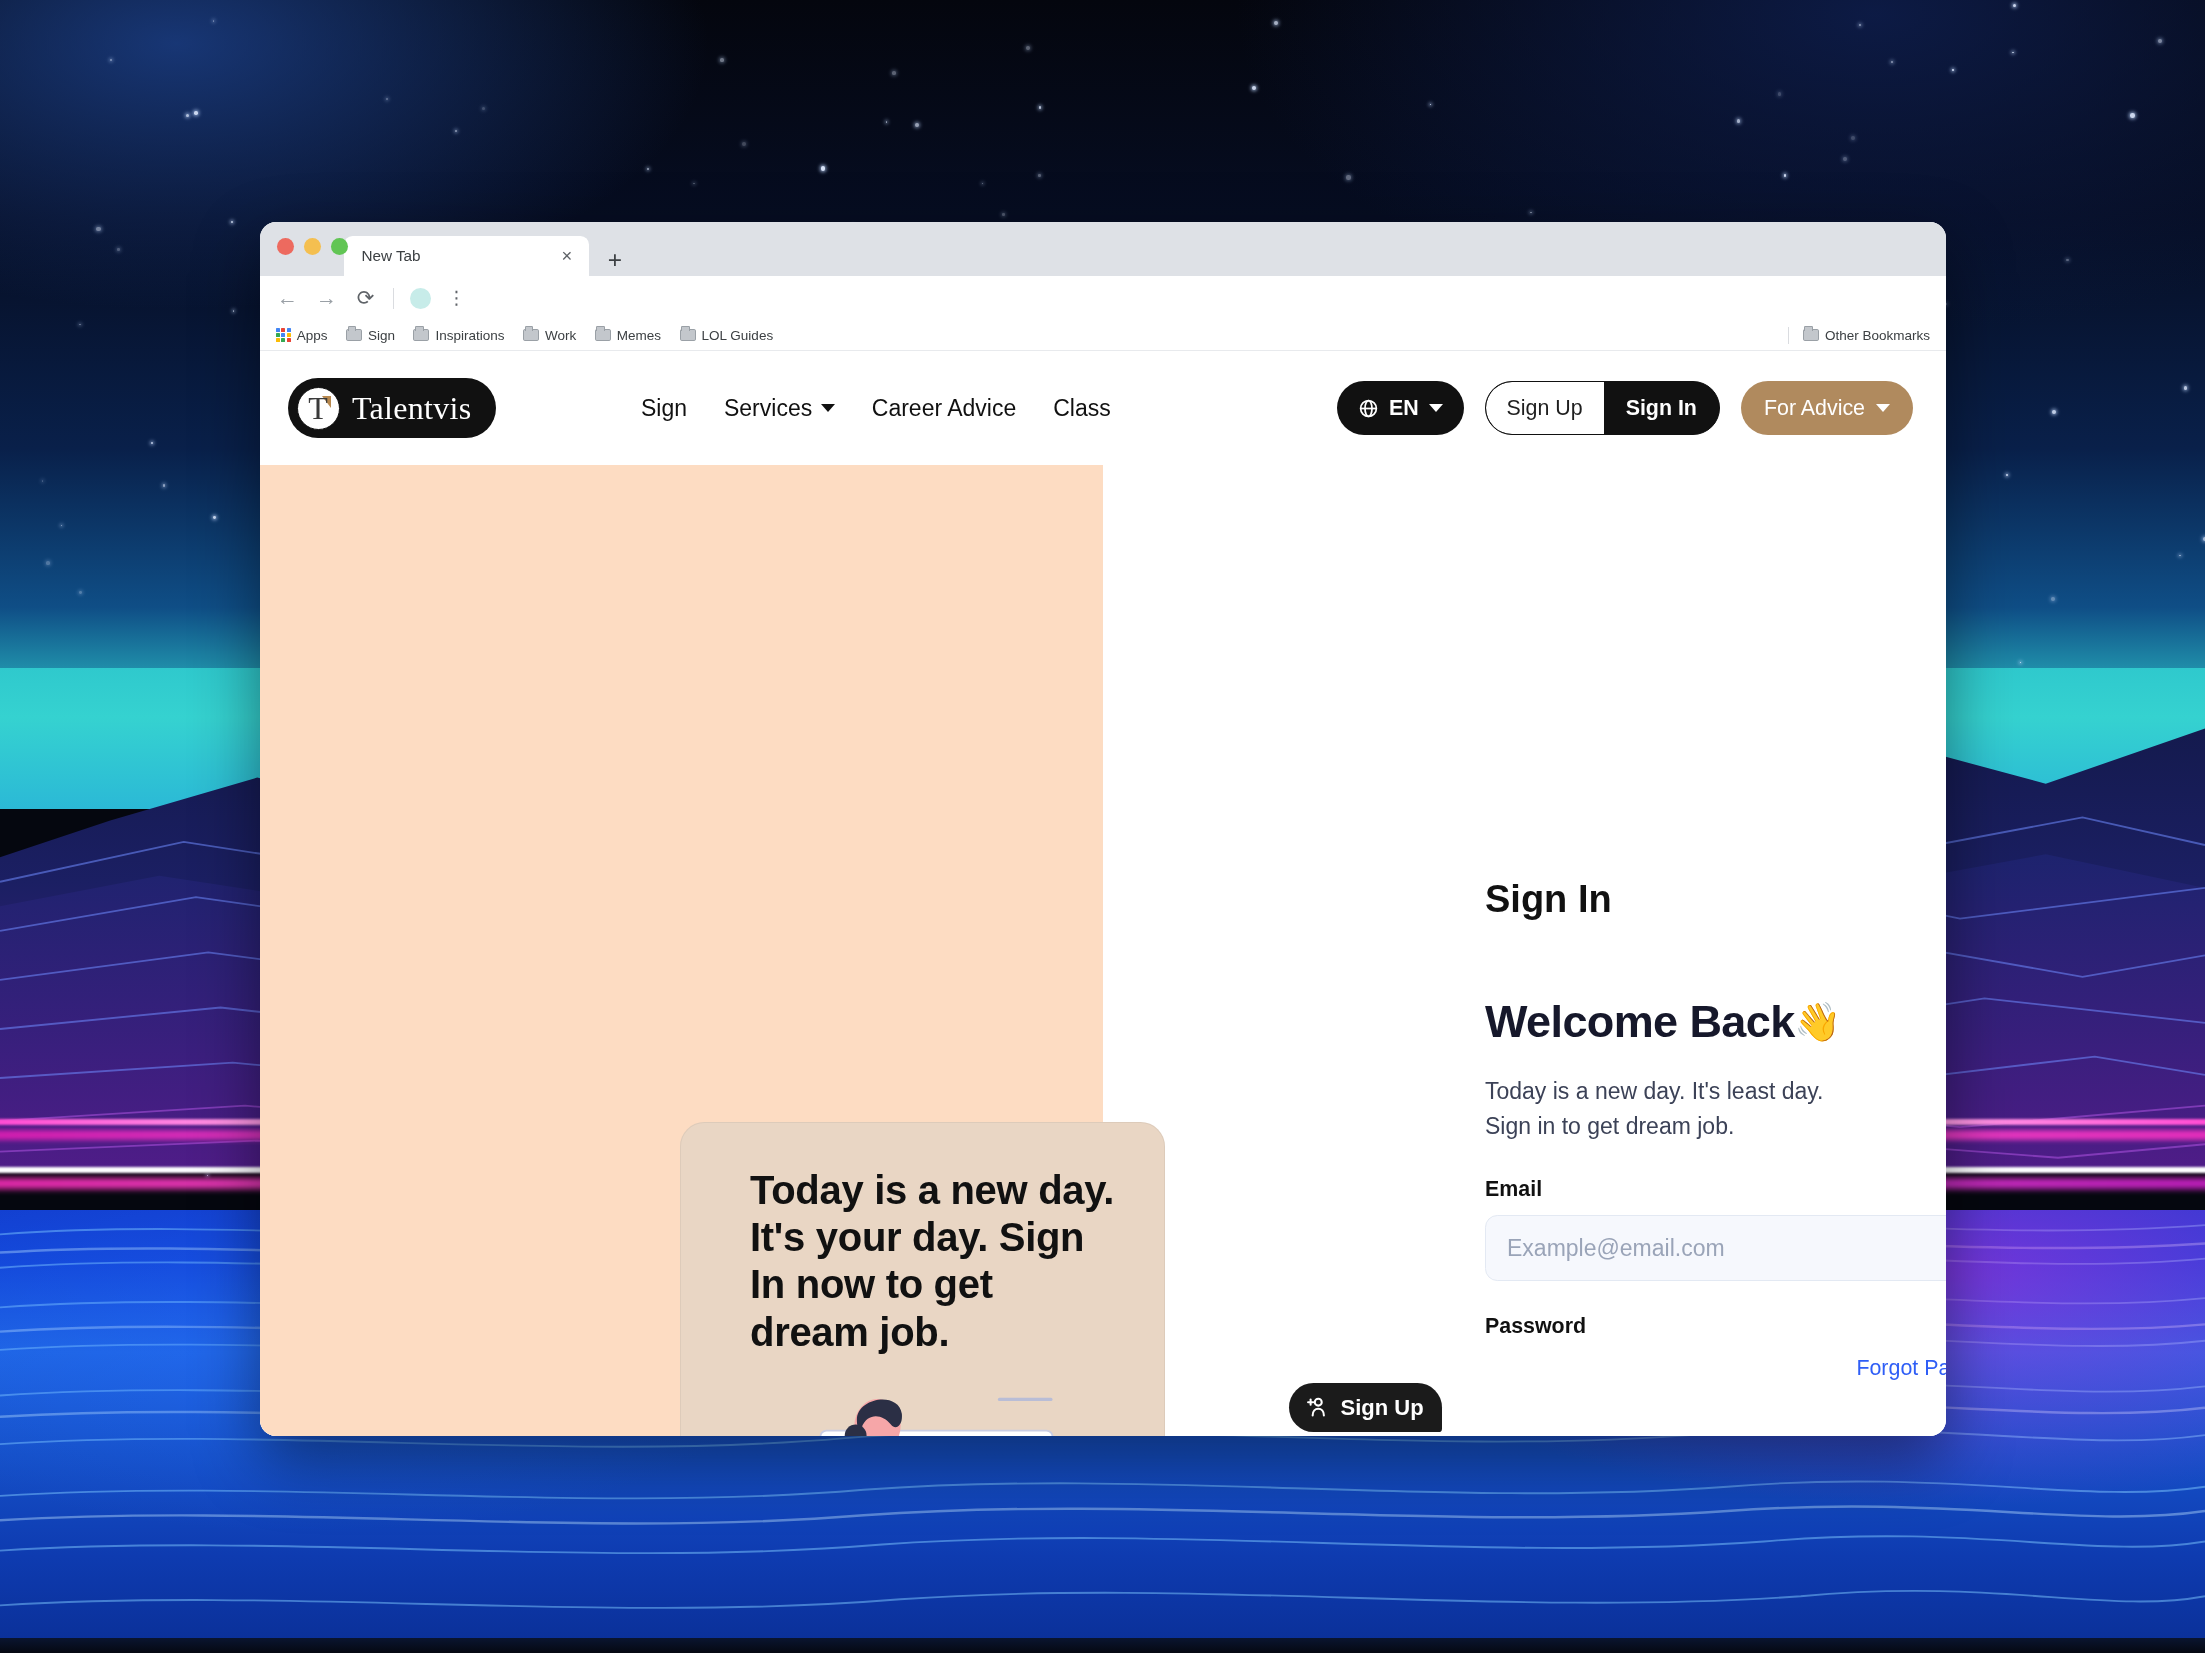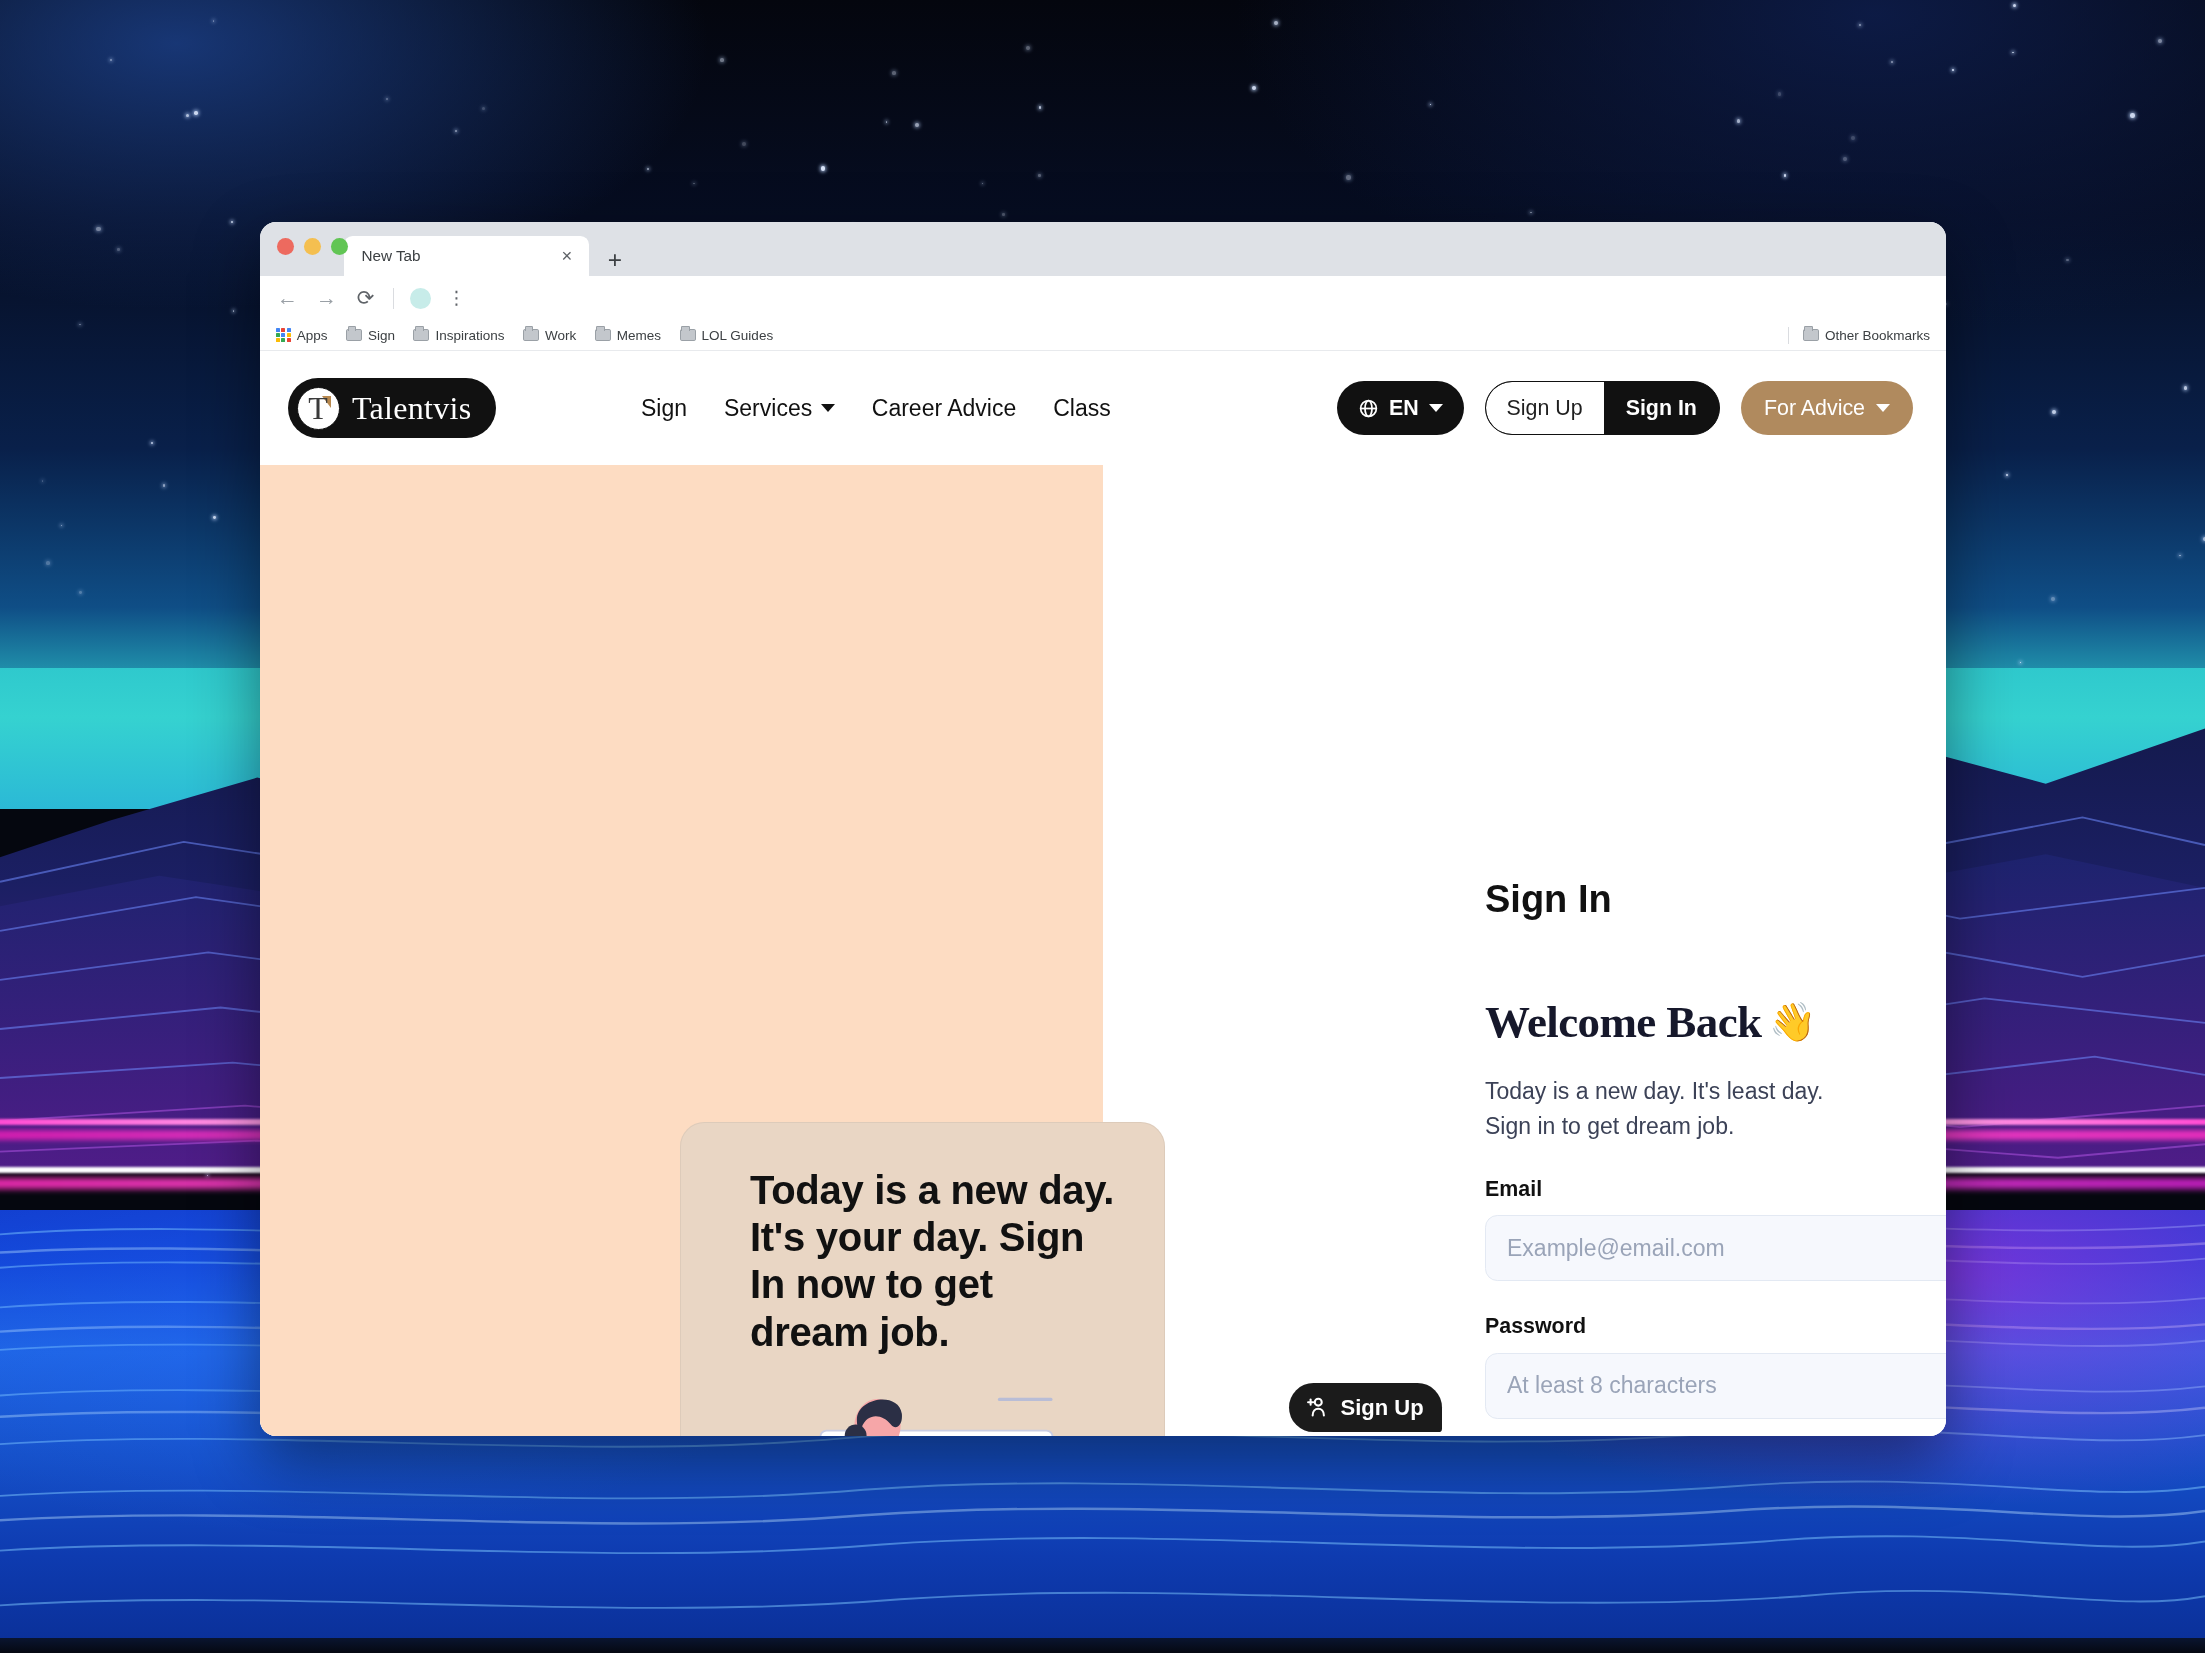--- a/index.html
+++ b/index.html
@@ -210,21 +210,21 @@
     display: flex; align-items: center; gap: 11px; padding: 0 18.4px 0 16px;
     font-size: 22px; font-weight: bold; z-index: 8;
   }
   .tip-icon { width: 24.5px; height: 24.5px; display: block; }
 
   
   .form-col { position: absolute; left: 1225px; top: 0; width: 545px; }
   .form-title { margin-top: 527px; font-size: 38px; font-weight: bold; color: #111; }
   .form-welcome {
     margin-top: 75px; font-size: 45px; font-weight: 800; color: #16182b;
-    display: flex; align-items: center; gap: 8px; letter-spacing: -0.6px; font-family: Liberation Serif, serif;
+    display: flex; align-items: center; gap: 0; letter-spacing: -0.6px;
   }
   .wave { font-size: 38px; }
   .form-sub { margin-top: 26px; font-size: 23px; line-height: 1.52; color: #3c4257; }
   .field-label { margin-top: 33px; font-size: 21.4px; font-weight: bold; color: #111; }
   .field-input {
     margin-top: 13.5px; height: 66px; background: #f6f8fd;
     border: 1.2px solid #e3e9f3; border-radius: 12.3px;
     display: flex; align-items: center; padding: 0 21px;
     font-size: 23px; color: #9aa4b8;
   }
@@ -724,22 +724,19 @@
         <div>Today is a new day. It's least day.</div>
         <div>Sign in to get dream job.</div>
       </div>
 
       <div class="field-label">Email</div>
       <div class="field-input">
         <span>Example@email.com</span>
       </div>
 
       <div class="field-label">Password</div>
-      <div class="field-input">
-        <span>At least 8 characters</span>
-      </div>
 
       <div class="forgot">Forgot Password?</div>
 
     </div>
   </div>
 </div>
 
 
 </body></html>

